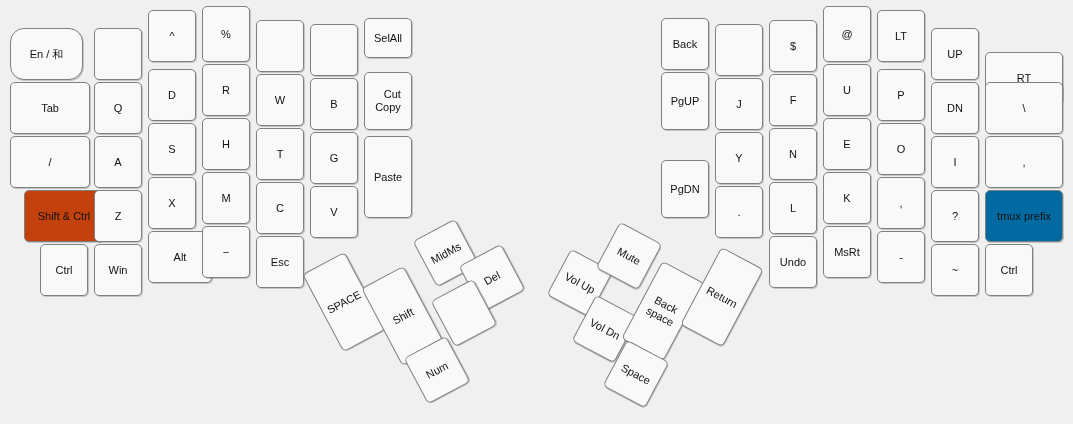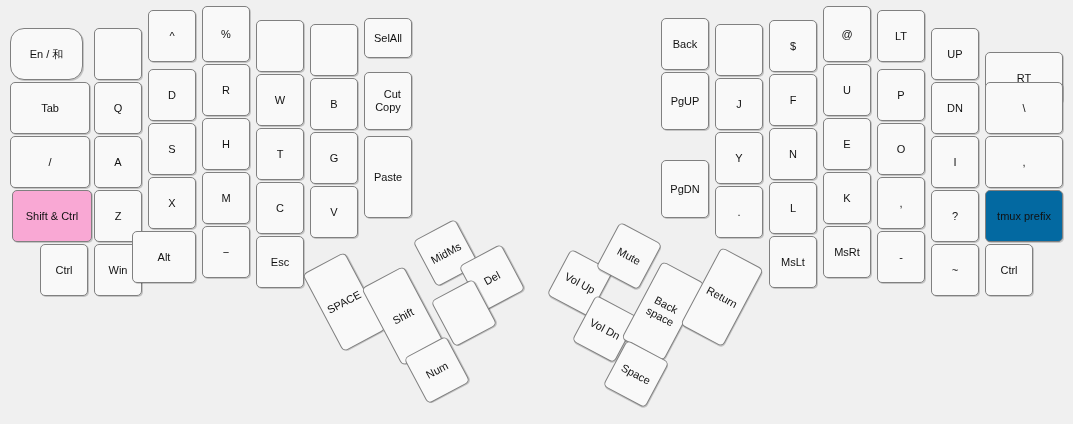--- a/index.html
+++ b/index.html
@@ -59,29 +59,29 @@
     <div class="key" style="left: 310px; top: 78px; width: 48px; height: 52px; background: rgb(249, 249, 249); border-color: rgb(128, 128, 128); color: rgb(17, 17, 17);"><span class="lbl">B</span></div>
     <div class="key" style="left: 364px; top: 72px; width: 48px; height: 58px; background: rgb(249, 249, 249); border-color: rgb(128, 128, 128); color: rgb(17, 17, 17); text-align: right;"><span class="lbl">Cut
 Copy</span></div>
     <div class="key" style="left: 10px; top: 136px; width: 80px; height: 52px; background: rgb(249, 249, 249); border-color: rgb(128, 128, 128); color: rgb(17, 17, 17);"><span class="lbl">/</span></div>
     <div class="key" style="left: 94px; top: 136px; width: 48px; height: 52px; background: rgb(249, 249, 249); border-color: rgb(128, 128, 128); color: rgb(17, 17, 17);"><span class="lbl">A</span></div>
     <div class="key" style="left: 148px; top: 123px; width: 48px; height: 52px; background: rgb(249, 249, 249); border-color: rgb(128, 128, 128); color: rgb(17, 17, 17);"><span class="lbl">S</span></div>
     <div class="key" style="left: 202px; top: 118px; width: 48px; height: 52px; background: rgb(249, 249, 249); border-color: rgb(128, 128, 128); color: rgb(17, 17, 17);"><span class="lbl">H</span></div>
     <div class="key" style="left: 256px; top: 128px; width: 48px; height: 52px; background: rgb(249, 249, 249); border-color: rgb(128, 128, 128); color: rgb(17, 17, 17);"><span class="lbl">T</span></div>
     <div class="key" style="left: 310px; top: 132px; width: 48px; height: 52px; background: rgb(249, 249, 249); border-color: rgb(128, 128, 128); color: rgb(17, 17, 17);"><span class="lbl">G</span></div>
     <div class="key" style="left: 364px; top: 136px; width: 48px; height: 82px; background: rgb(249, 249, 249); border-color: rgb(128, 128, 128); color: rgb(17, 17, 17);"><span class="lbl">Paste</span></div>
-    <div class="key" style="left: 12px; top: 190px; width: 80px; height: 52px; background: #f9a8d4; border-color: rgb(128, 128, 128); color: rgb(17, 17, 17);"><span class="lbl">Shift &amp; Ctrl</span></div>
+    <div class="key" style="left: 24px; top: 190px; width: 80px; height: 52px; background: #c2410c; border-color: rgb(128, 128, 128); color: rgb(17, 17, 17);"><span class="lbl">Shift &amp; Ctrl</span></div>
     <div class="key" style="left: 94px; top: 190px; width: 48px; height: 52px; background: rgb(249, 249, 249); border-color: rgb(128, 128, 128); color: rgb(17, 17, 17);"><span class="lbl">Z</span></div>
     <div class="key" style="left: 148px; top: 177px; width: 48px; height: 52px; background: rgb(249, 249, 249); border-color: rgb(128, 128, 128); color: rgb(17, 17, 17);"><span class="lbl">X</span></div>
     <div class="key" style="left: 202px; top: 172px; width: 48px; height: 52px; background: rgb(249, 249, 249); border-color: rgb(128, 128, 128); color: rgb(17, 17, 17);"><span class="lbl">M</span></div>
     <div class="key" style="left: 256px; top: 182px; width: 48px; height: 52px; background: rgb(249, 249, 249); border-color: rgb(128, 128, 128); color: rgb(17, 17, 17);"><span class="lbl">C</span></div>
     <div class="key" style="left: 310px; top: 186px; width: 48px; height: 52px; background: rgb(249, 249, 249); border-color: rgb(128, 128, 128); color: rgb(17, 17, 17);"><span class="lbl">V</span></div>
     <div class="key" style="left: 40px; top: 244px; width: 48px; height: 52px; background: rgb(249, 249, 249); border-color: rgb(128, 128, 128); color: rgb(17, 17, 17);"><span class="lbl">Ctrl</span></div>
     <div class="key" style="left: 94px; top: 244px; width: 48px; height: 52px; background: rgb(249, 249, 249); border-color: rgb(128, 128, 128); color: rgb(17, 17, 17);"><span class="lbl">Win</span></div>
-    <div class="key" style="left: 132px; top: 231px; width: 64px; height: 52px; background: rgb(249, 249, 249); border-color: rgb(128, 128, 128); color: rgb(17, 17, 17);"><span class="lbl">Alt</span></div>
+    <div class="key" style="left: 148px; top: 231px; width: 64px; height: 52px; background: rgb(249, 249, 249); border-color: rgb(128, 128, 128); color: rgb(17, 17, 17);"><span class="lbl">Alt</span></div>
     <div class="key" style="left: 202px; top: 226px; width: 48px; height: 52px; background: rgb(249, 249, 249); border-color: rgb(128, 128, 128); color: rgb(17, 17, 17);"><span class="lbl">−</span></div>
     <div class="key" style="left: 256px; top: 236px; width: 48px; height: 52px; background: rgb(249, 249, 249); border-color: rgb(128, 128, 128); color: rgb(17, 17, 17);"><span class="lbl">Esc</span></div>
     <div class="key" style="left: 422px; top: 227px; width: 48px; height: 52px; background: rgb(249, 249, 249); border-color: rgb(128, 128, 128); color: rgb(17, 17, 17); transform: rotate(-28deg);"><span class="lbl">MidMs</span></div>
     <div class="key" style="left: 468px; top: 252px; width: 48px; height: 52px; background: rgb(249, 249, 249); border-color: rgb(128, 128, 128); color: rgb(17, 17, 17); transform: rotate(-28deg);"><span class="lbl">Del</span></div>
     <div class="key" style="left: 320px; top: 258px; width: 48px; height: 88px; background: rgb(249, 249, 249); border-color: rgb(128, 128, 128); color: rgb(17, 17, 17); transform: rotate(-28deg);"><span class="lbl">SPACE</span></div>
     <div class="key" style="left: 379px; top: 272px; width: 48px; height: 88px; background: rgb(249, 249, 249); border-color: rgb(128, 128, 128); color: rgb(17, 17, 17); transform: rotate(-28deg);"><span class="lbl">Shift</span></div>
     <div class="key" style="left: 440px; top: 287px; width: 48px; height: 52px; background: rgb(249, 249, 249); border-color: rgb(128, 128, 128); color: rgb(17, 17, 17); transform: rotate(-28deg);"><span class="lbl"></span></div>
     <div class="key" style="left: 413px; top: 344px; width: 48px; height: 52px; background: rgb(249, 249, 249); border-color: rgb(128, 128, 128); color: rgb(17, 17, 17); transform: rotate(-28deg);"><span class="lbl">Num</span></div>
     <div class="key" style="left: 556px; top: 257px; width: 48px; height: 52px; background: rgb(249, 249, 249); border-color: rgb(128, 128, 128); color: rgb(17, 17, 17); transform: rotate(28deg);"><span class="lbl">Vol Up</span></div>
     <div class="key" style="left: 605px; top: 230px; width: 48px; height: 52px; background: rgb(249, 249, 249); border-color: rgb(128, 128, 128); color: rgb(17, 17, 17); transform: rotate(28deg);"><span class="lbl">Mute</span></div>
@@ -110,18 +110,18 @@
     <div class="key" style="left: 823px; top: 118px; width: 48px; height: 52px; background: rgb(249, 249, 249); border-color: rgb(128, 128, 128); color: rgb(17, 17, 17);"><span class="lbl">E</span></div>
     <div class="key" style="left: 877px; top: 123px; width: 48px; height: 52px; background: rgb(249, 249, 249); border-color: rgb(128, 128, 128); color: rgb(17, 17, 17);"><span class="lbl">O</span></div>
     <div class="key" style="left: 931px; top: 136px; width: 48px; height: 52px; background: rgb(249, 249, 249); border-color: rgb(128, 128, 128); color: rgb(17, 17, 17);"><span class="lbl">I</span></div>
     <div class="key" style="left: 985px; top: 136px; width: 78px; height: 52px; background: rgb(249, 249, 249); border-color: rgb(128, 128, 128); color: rgb(17, 17, 17);"><span class="lbl">,</span></div>
     <div class="key" style="left: 715px; top: 186px; width: 48px; height: 52px; background: rgb(249, 249, 249); border-color: rgb(128, 128, 128); color: rgb(17, 17, 17);"><span class="lbl">.</span></div>
     <div class="key" style="left: 769px; top: 182px; width: 48px; height: 52px; background: rgb(249, 249, 249); border-color: rgb(128, 128, 128); color: rgb(17, 17, 17);"><span class="lbl">L</span></div>
     <div class="key" style="left: 823px; top: 172px; width: 48px; height: 52px; background: rgb(249, 249, 249); border-color: rgb(128, 128, 128); color: rgb(17, 17, 17);"><span class="lbl">K</span></div>
     <div class="key" style="left: 877px; top: 177px; width: 48px; height: 52px; background: rgb(249, 249, 249); border-color: rgb(128, 128, 128); color: rgb(17, 17, 17);"><span class="lbl">,</span></div>
     <div class="key" style="left: 931px; top: 190px; width: 48px; height: 52px; background: rgb(249, 249, 249); border-color: rgb(128, 128, 128); color: rgb(17, 17, 17);"><span class="lbl">?</span></div>
     <div class="key" style="left: 985px; top: 190px; width: 78px; height: 52px; background: #0369a1; border-color: rgb(128, 128, 128); color: rgb(17, 17, 17);"><span class="lbl">tmux prefix</span></div>
-    <div class="key" style="left: 769px; top: 236px; width: 48px; height: 52px; background: rgb(249, 249, 249); border-color: rgb(128, 128, 128); color: rgb(17, 17, 17);"><span class="lbl">MsLt</span></div>
+    <div class="key" style="left: 769px; top: 236px; width: 48px; height: 52px; background: rgb(249, 249, 249); border-color: rgb(128, 128, 128); color: rgb(17, 17, 17);"><span class="lbl">Undo</span></div>
     <div class="key" style="left: 823px; top: 226px; width: 48px; height: 52px; background: rgb(249, 249, 249); border-color: rgb(128, 128, 128); color: rgb(17, 17, 17);"><span class="lbl">MsRt</span></div>
     <div class="key" style="left: 877px; top: 231px; width: 48px; height: 52px; background: rgb(249, 249, 249); border-color: rgb(128, 128, 128); color: rgb(17, 17, 17);"><span class="lbl">-</span></div>
     <div class="key" style="left: 931px; top: 244px; width: 48px; height: 52px; background: rgb(249, 249, 249); border-color: rgb(128, 128, 128); color: rgb(17, 17, 17);"><span class="lbl">~</span></div>
     <div class="key" style="left: 985px; top: 244px; width: 48px; height: 52px; background: rgb(249, 249, 249); border-color: rgb(128, 128, 128); color: rgb(17, 17, 17);"><span class="lbl">Ctrl</span></div>
   </div>
 
 </body></html>

